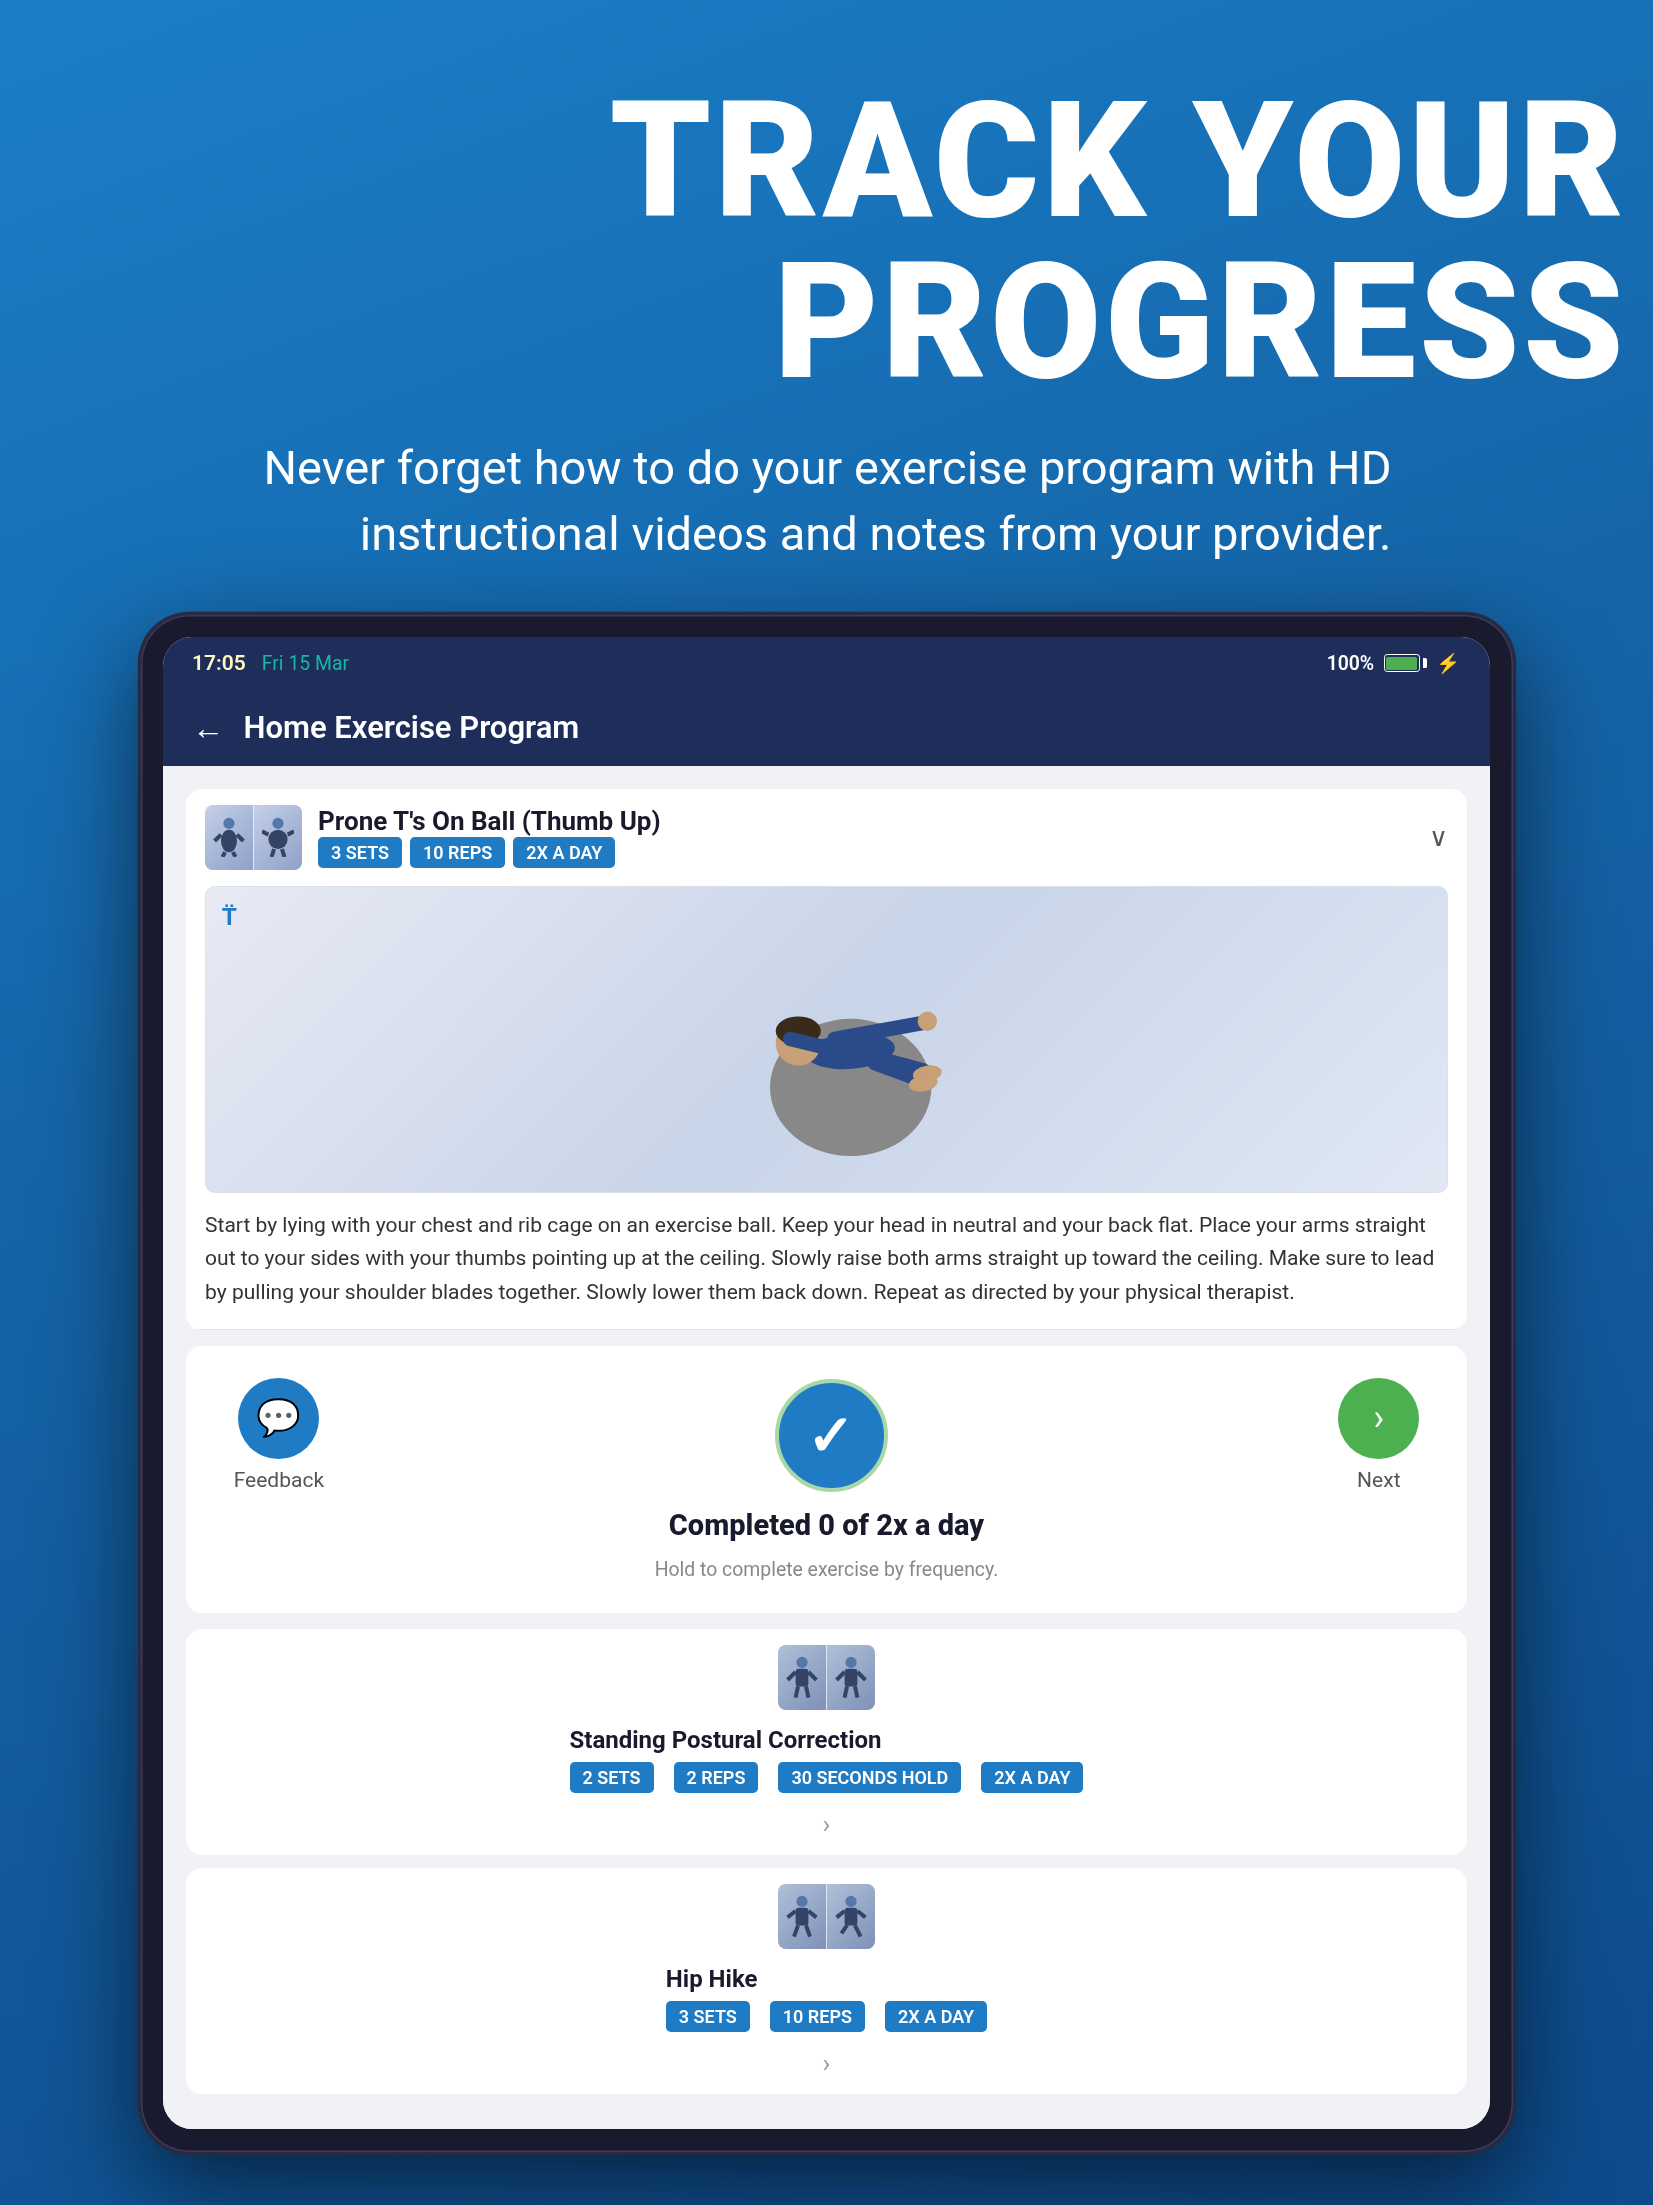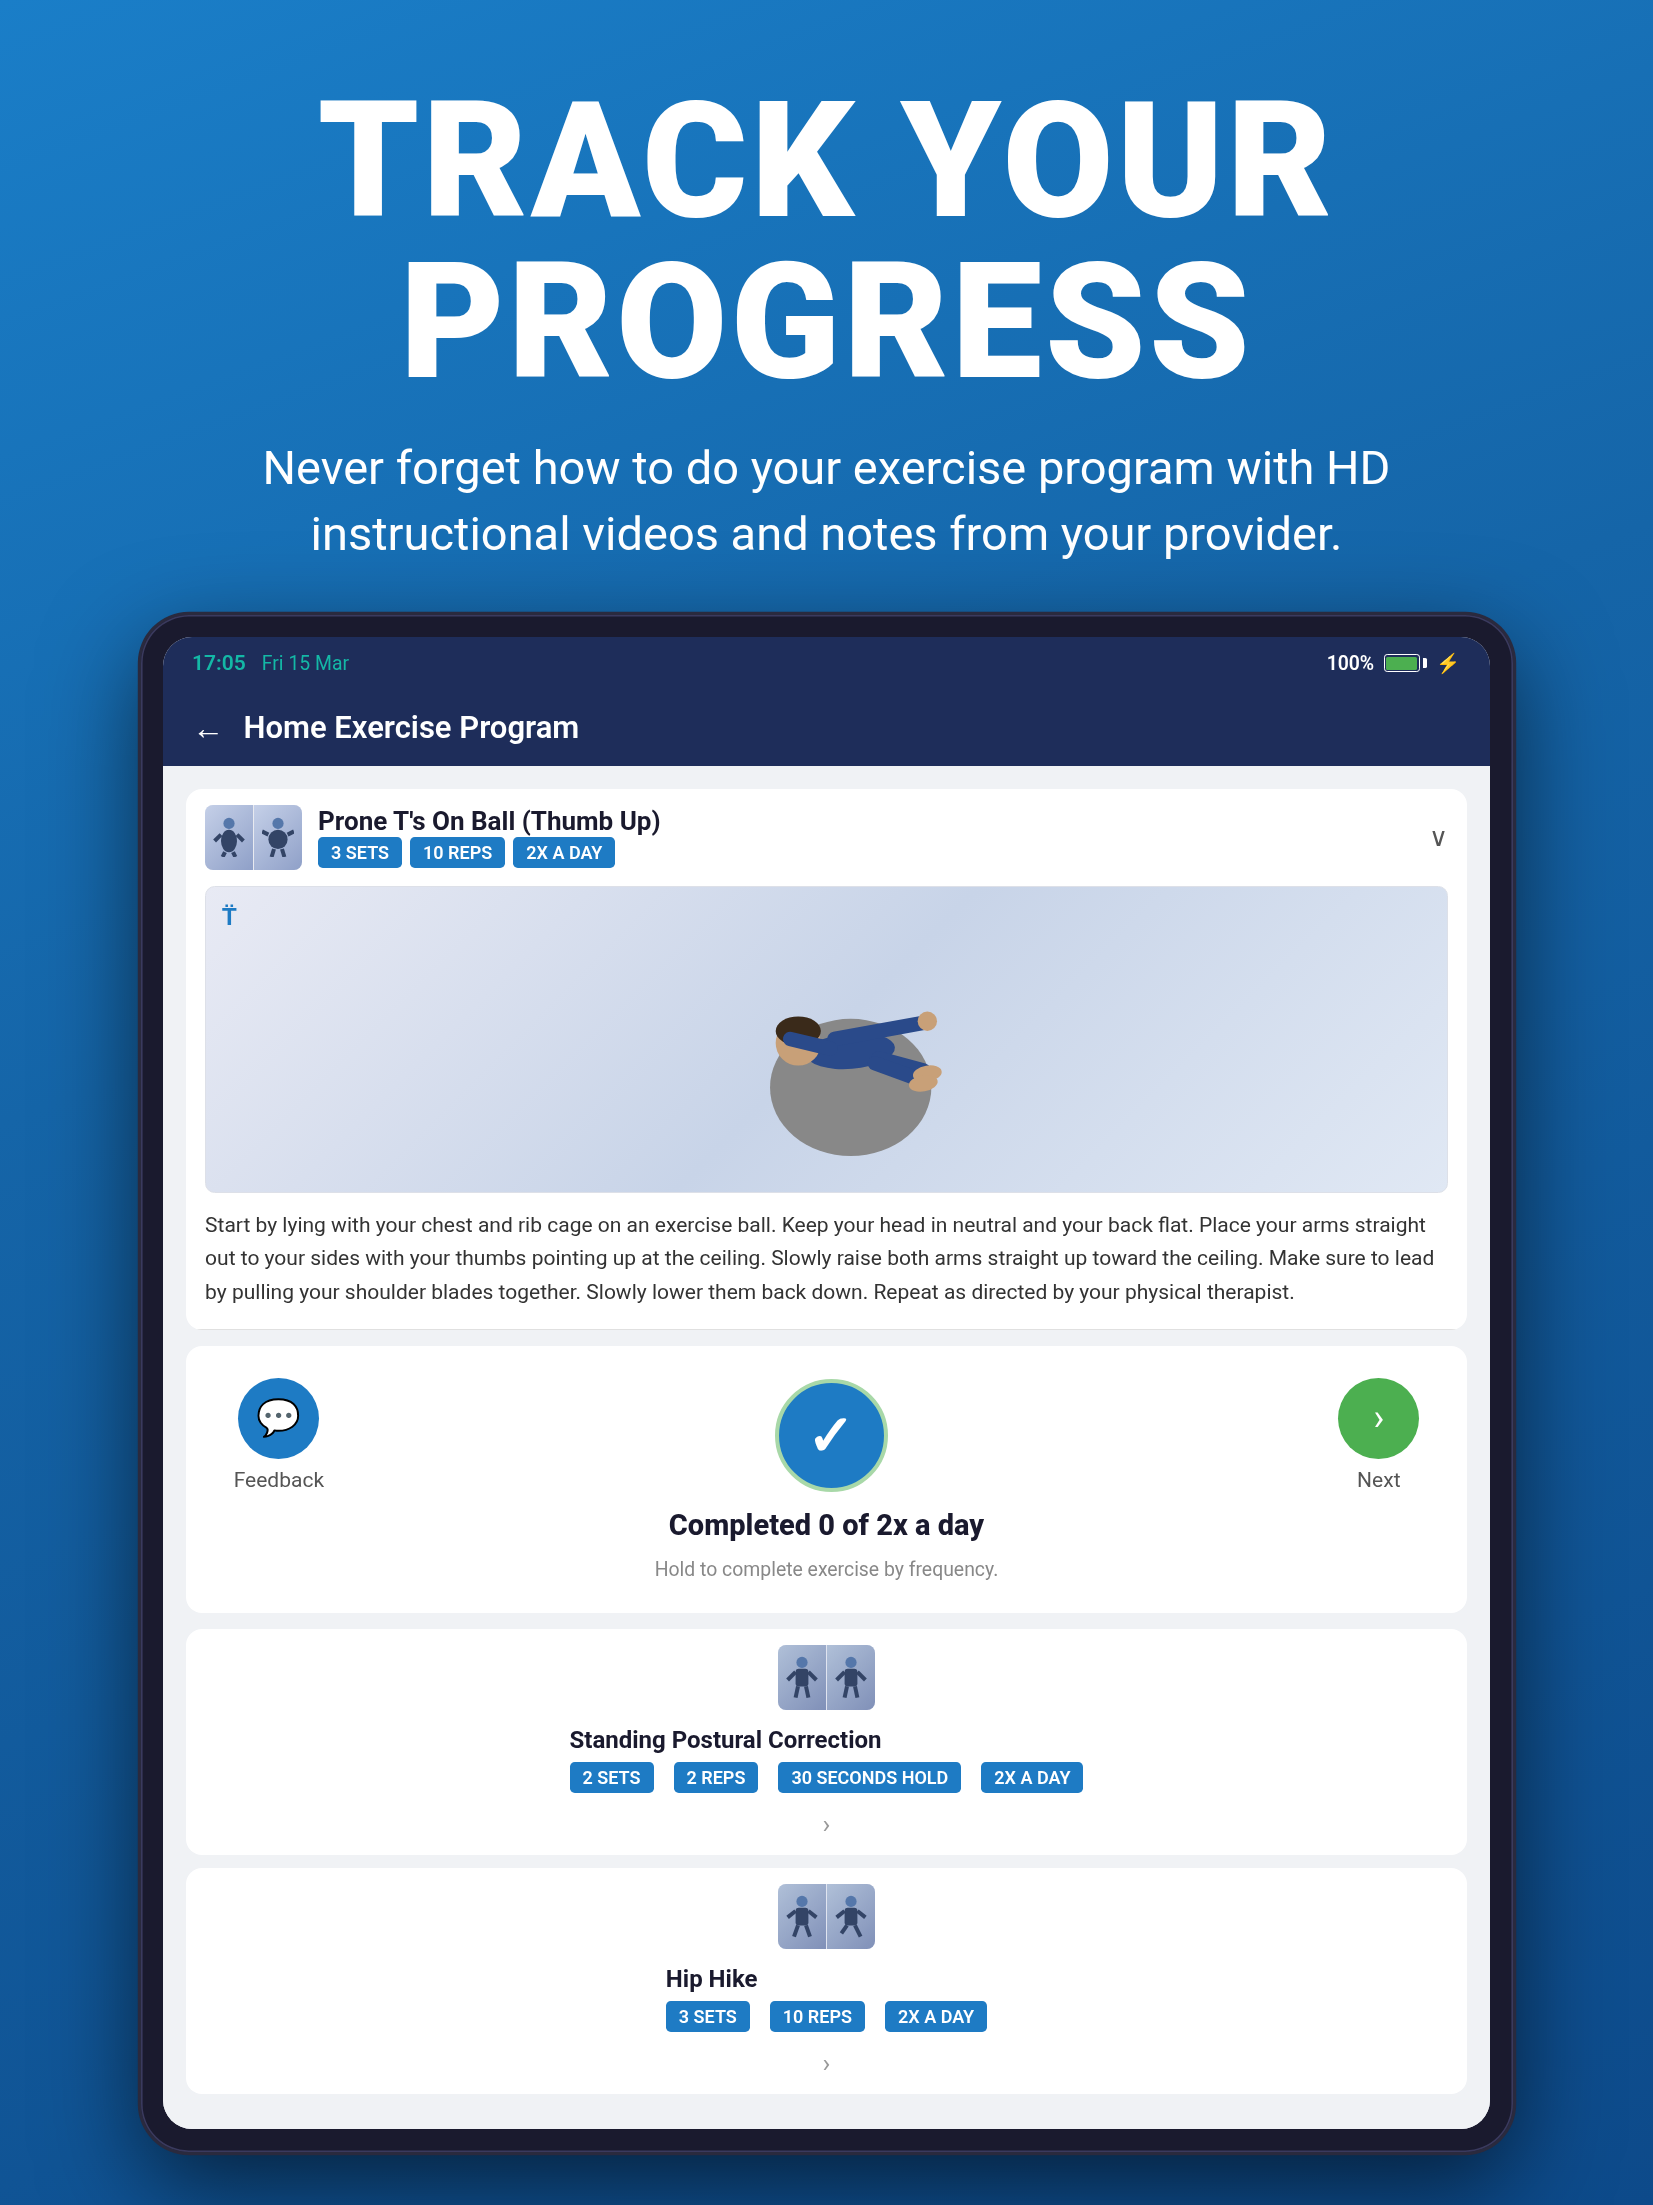--- a/index.html
+++ b/index.html
@@ -8,21 +8,21 @@
       width: 1653px;
       height: 2205px;
       background: linear-gradient(160deg, #1a7ec8 0%, #1565a8 40%, #0d4a8a 100%);
       font-family: -apple-system, BlinkMacSystemFont, 'Segoe UI', Roboto, sans-serif;
       overflow: hidden;
       position: relative;
     }
 
     
     .header-section {
-      text-align: center;
+      text-align: right;
       padding: 81px 26px 48px;
     }
 
     .main-title {
       font-size: 161px;
       font-weight: 900;
       color: #ffffff;
       text-transform: uppercase;
       letter-spacing: 3.2px;
       line-height: 1;
@@ -68,21 +68,21 @@
     .status-bar {
       background: #1e2d5a;
       display: flex;
       justify-content: space-between;
       align-items: center;
       padding: 13px 29px;
       height: 52px;
     }
 
     .status-time {
-      color: #14b8a6;
+      color: #fef9c3;
       font-size: 21px;
       font-weight: 600;
     }
 
     .status-date {
       color: #14b8a6;
       font-size: 19.4px;
       font-weight: 400;
     }
 

